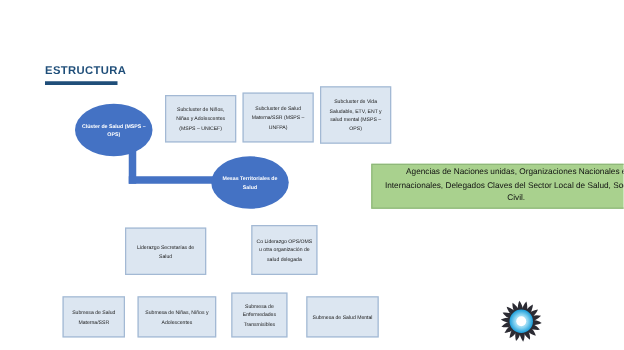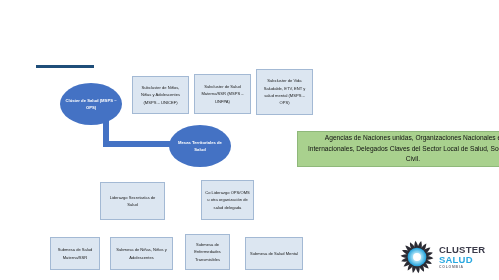--- a/index.html
+++ b/index.html
@@ -134,20 +134,21 @@
     color: #6f6f7c;
     letter-spacing: 0.8px;
     margin-top: 1.5px;
   }
 </style>
 </head>
 <body>
 
 <div id="slide">
 
+  <div class="title">ESTRUCTURA</div>
   <div class="title-rule"></div>
 
   <div class="conn" style="left:103px; top:118px; width:6px; height:29px;"></div>
   <div class="conn" style="left:103px; top:141px; width:73px; height:6px;"></div>
   <div class="arrowhead" style="left:173px; top:137px;"></div>
 
   <div class="ellipse" style="left:60px; top:83px; width:62px; height:42px;">
     <span>Clúster de Salud (MSPS – OPS)</span>
   </div>
 
@@ -216,20 +217,15 @@
         <use href="#blades" transform="rotate(240)"></use>
         <use href="#blades" transform="rotate(260)"></use>
         <use href="#blades" transform="rotate(280)"></use>
         <use href="#blades" transform="rotate(300)"></use>
         <use href="#blades" transform="rotate(320)"></use>
         <use href="#blades" transform="rotate(340)"></use>
         <circle cx="0" cy="0" r="26" fill="url(#ctr)"></circle>
         <circle cx="0" cy="0" r="11" fill="#ffffff"></circle>
       </g>
     </svg>
-    <div class="logo-text">
-      <div class="logo-cluster">CLUSTER</div>
-      <div class="logo-salud">SALUD</div>
-      <div class="logo-colombia">COLOMBIA</div>
-    </div>
   </div>
 
 </div>
 
 </body></html>

